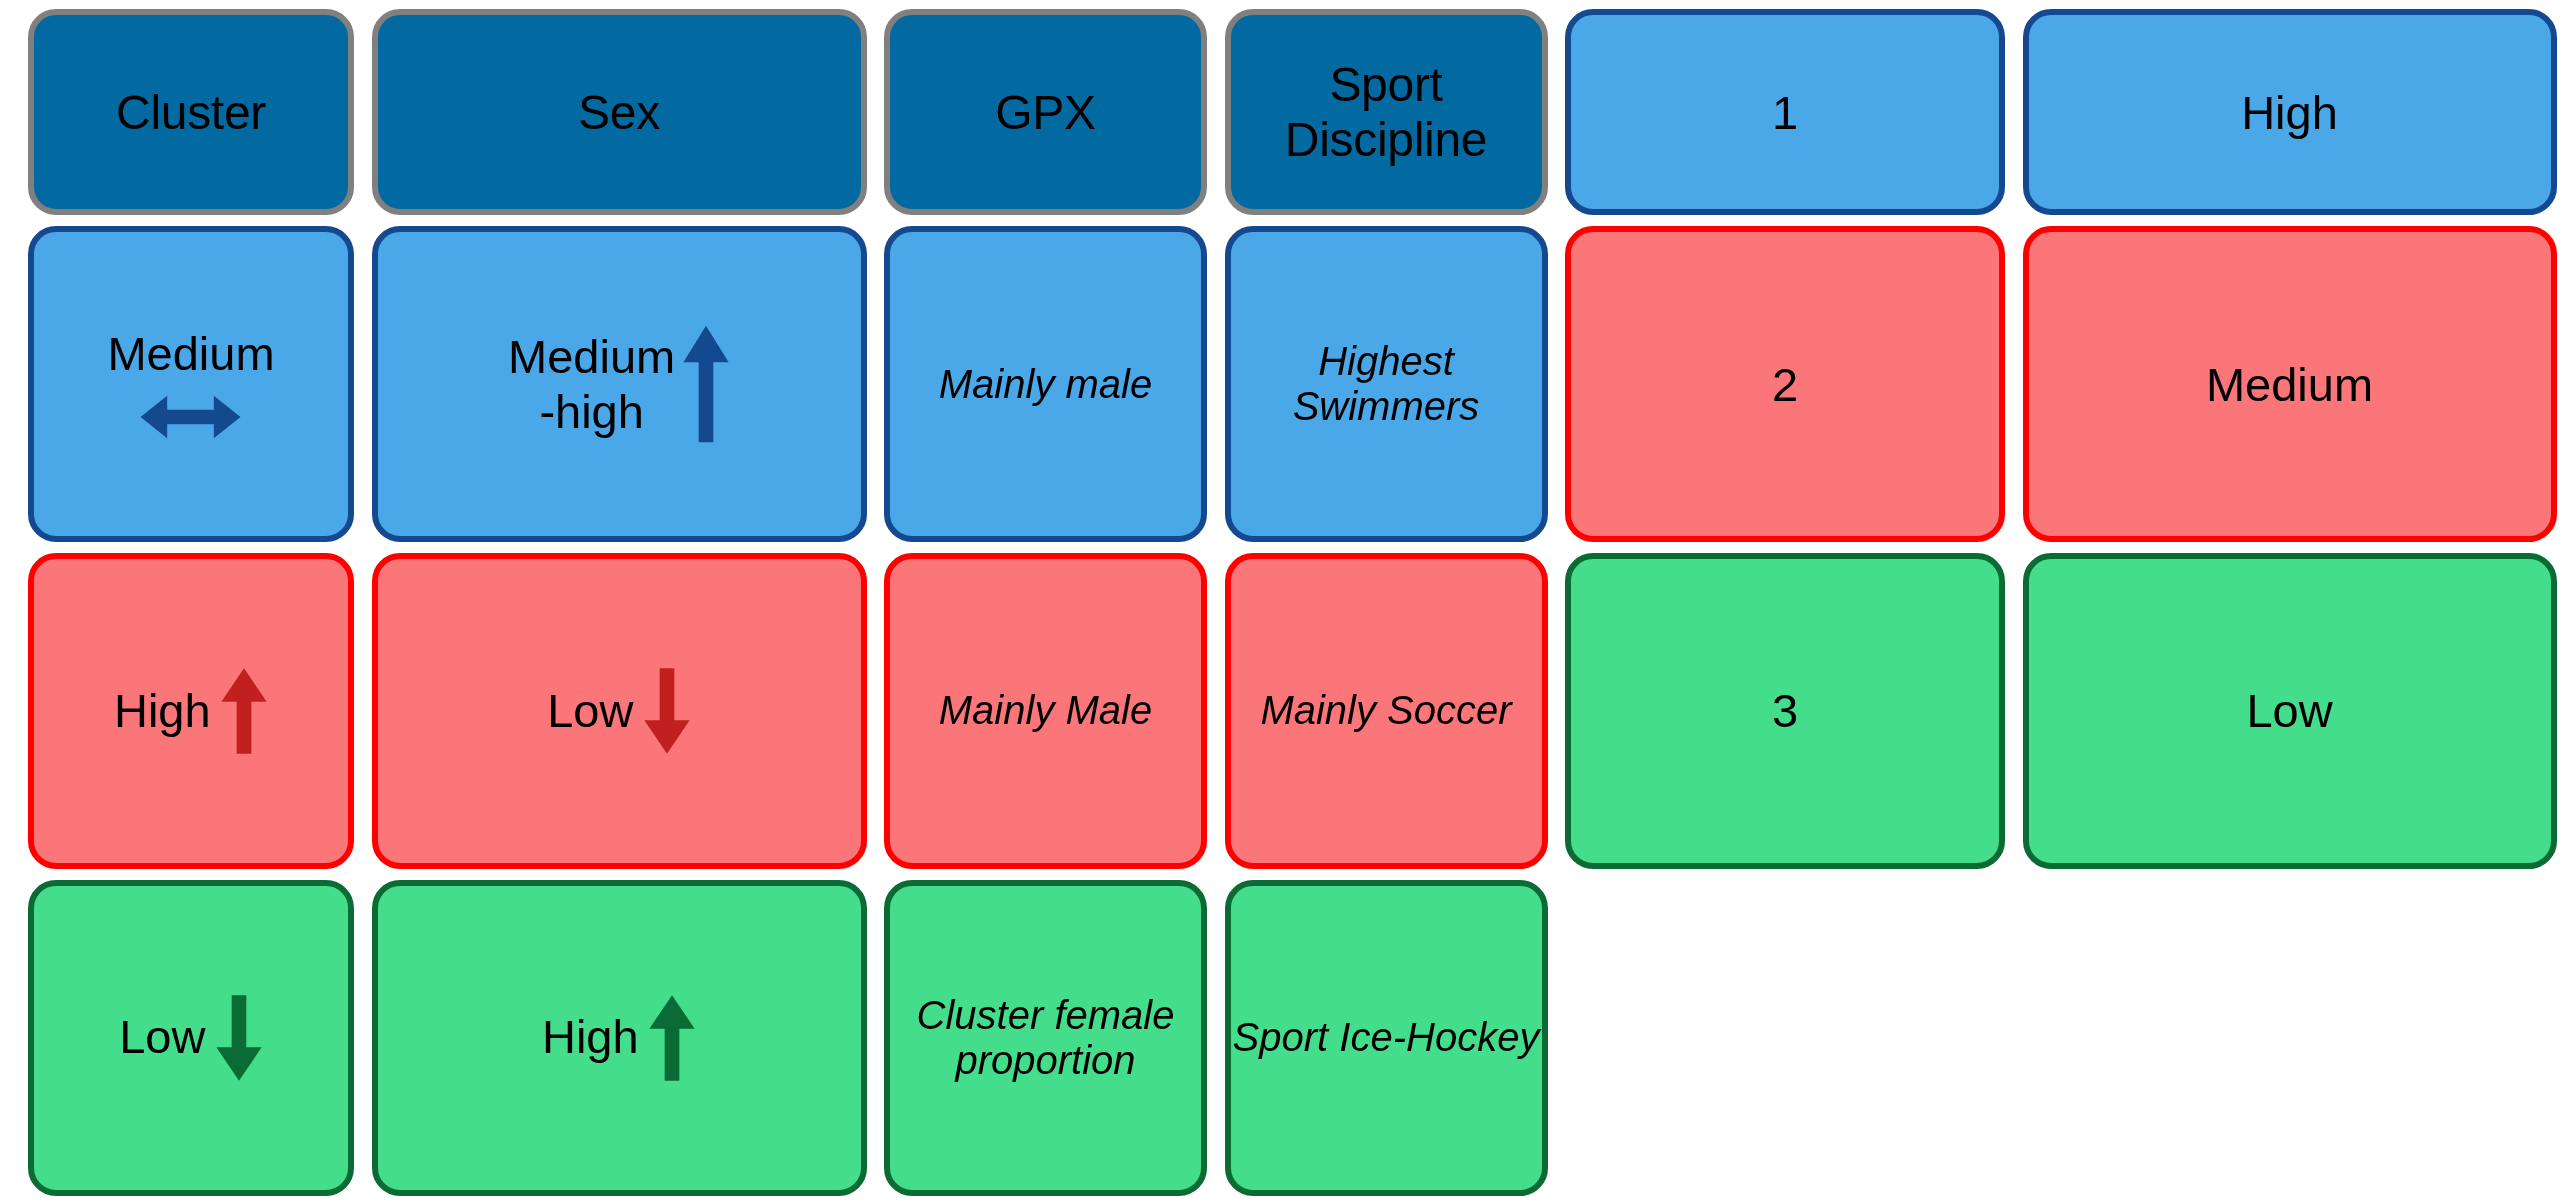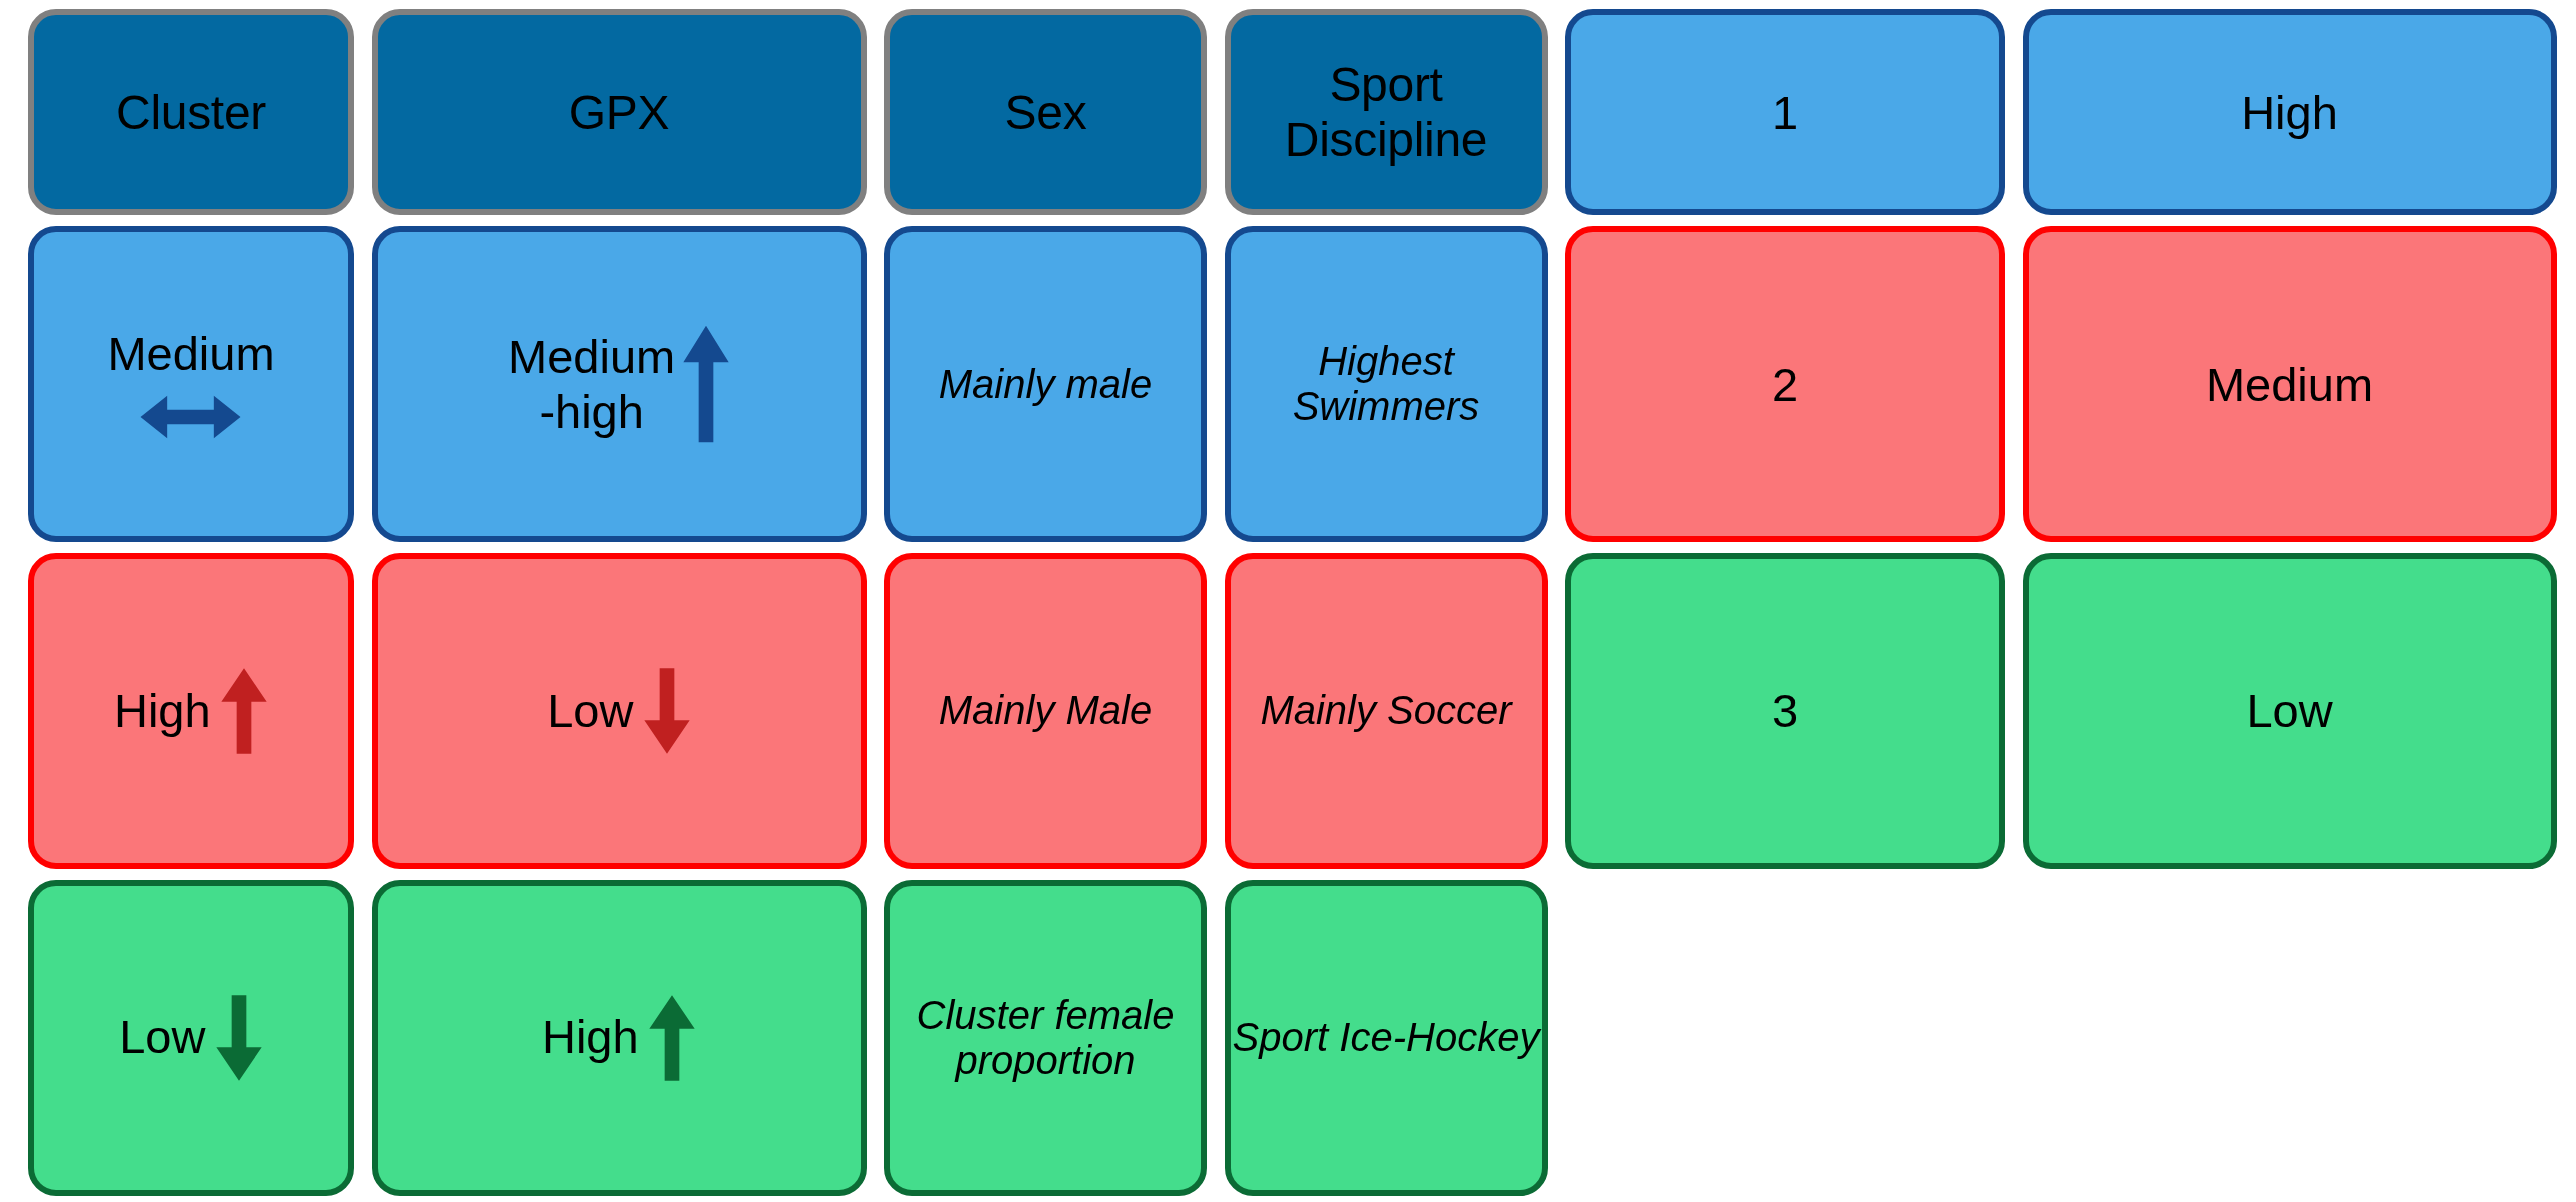--- a/index.html
+++ b/index.html
@@ -118,24 +118,24 @@
 </head>
 <body>
 
 <div id="table-wrap">
   <div class="grid">
 
     <div class="cell header">
       <span class="txt">Cluster</span>
     </div>
     <div class="cell header">
+      <span class="txt">Sex</span>
+    </div>
+    <div class="cell header">
       <span class="txt">GPX</span>
-    </div>
-    <div class="cell header">
-      <span class="txt">Sex</span>
     </div>
     <div class="cell header">
       <span class="txt">Sport Discipline</span>
     </div>
 
     <div class="cell c1">
       <span class="txt">1</span>
     </div>
 
     <div class="cell c1">

